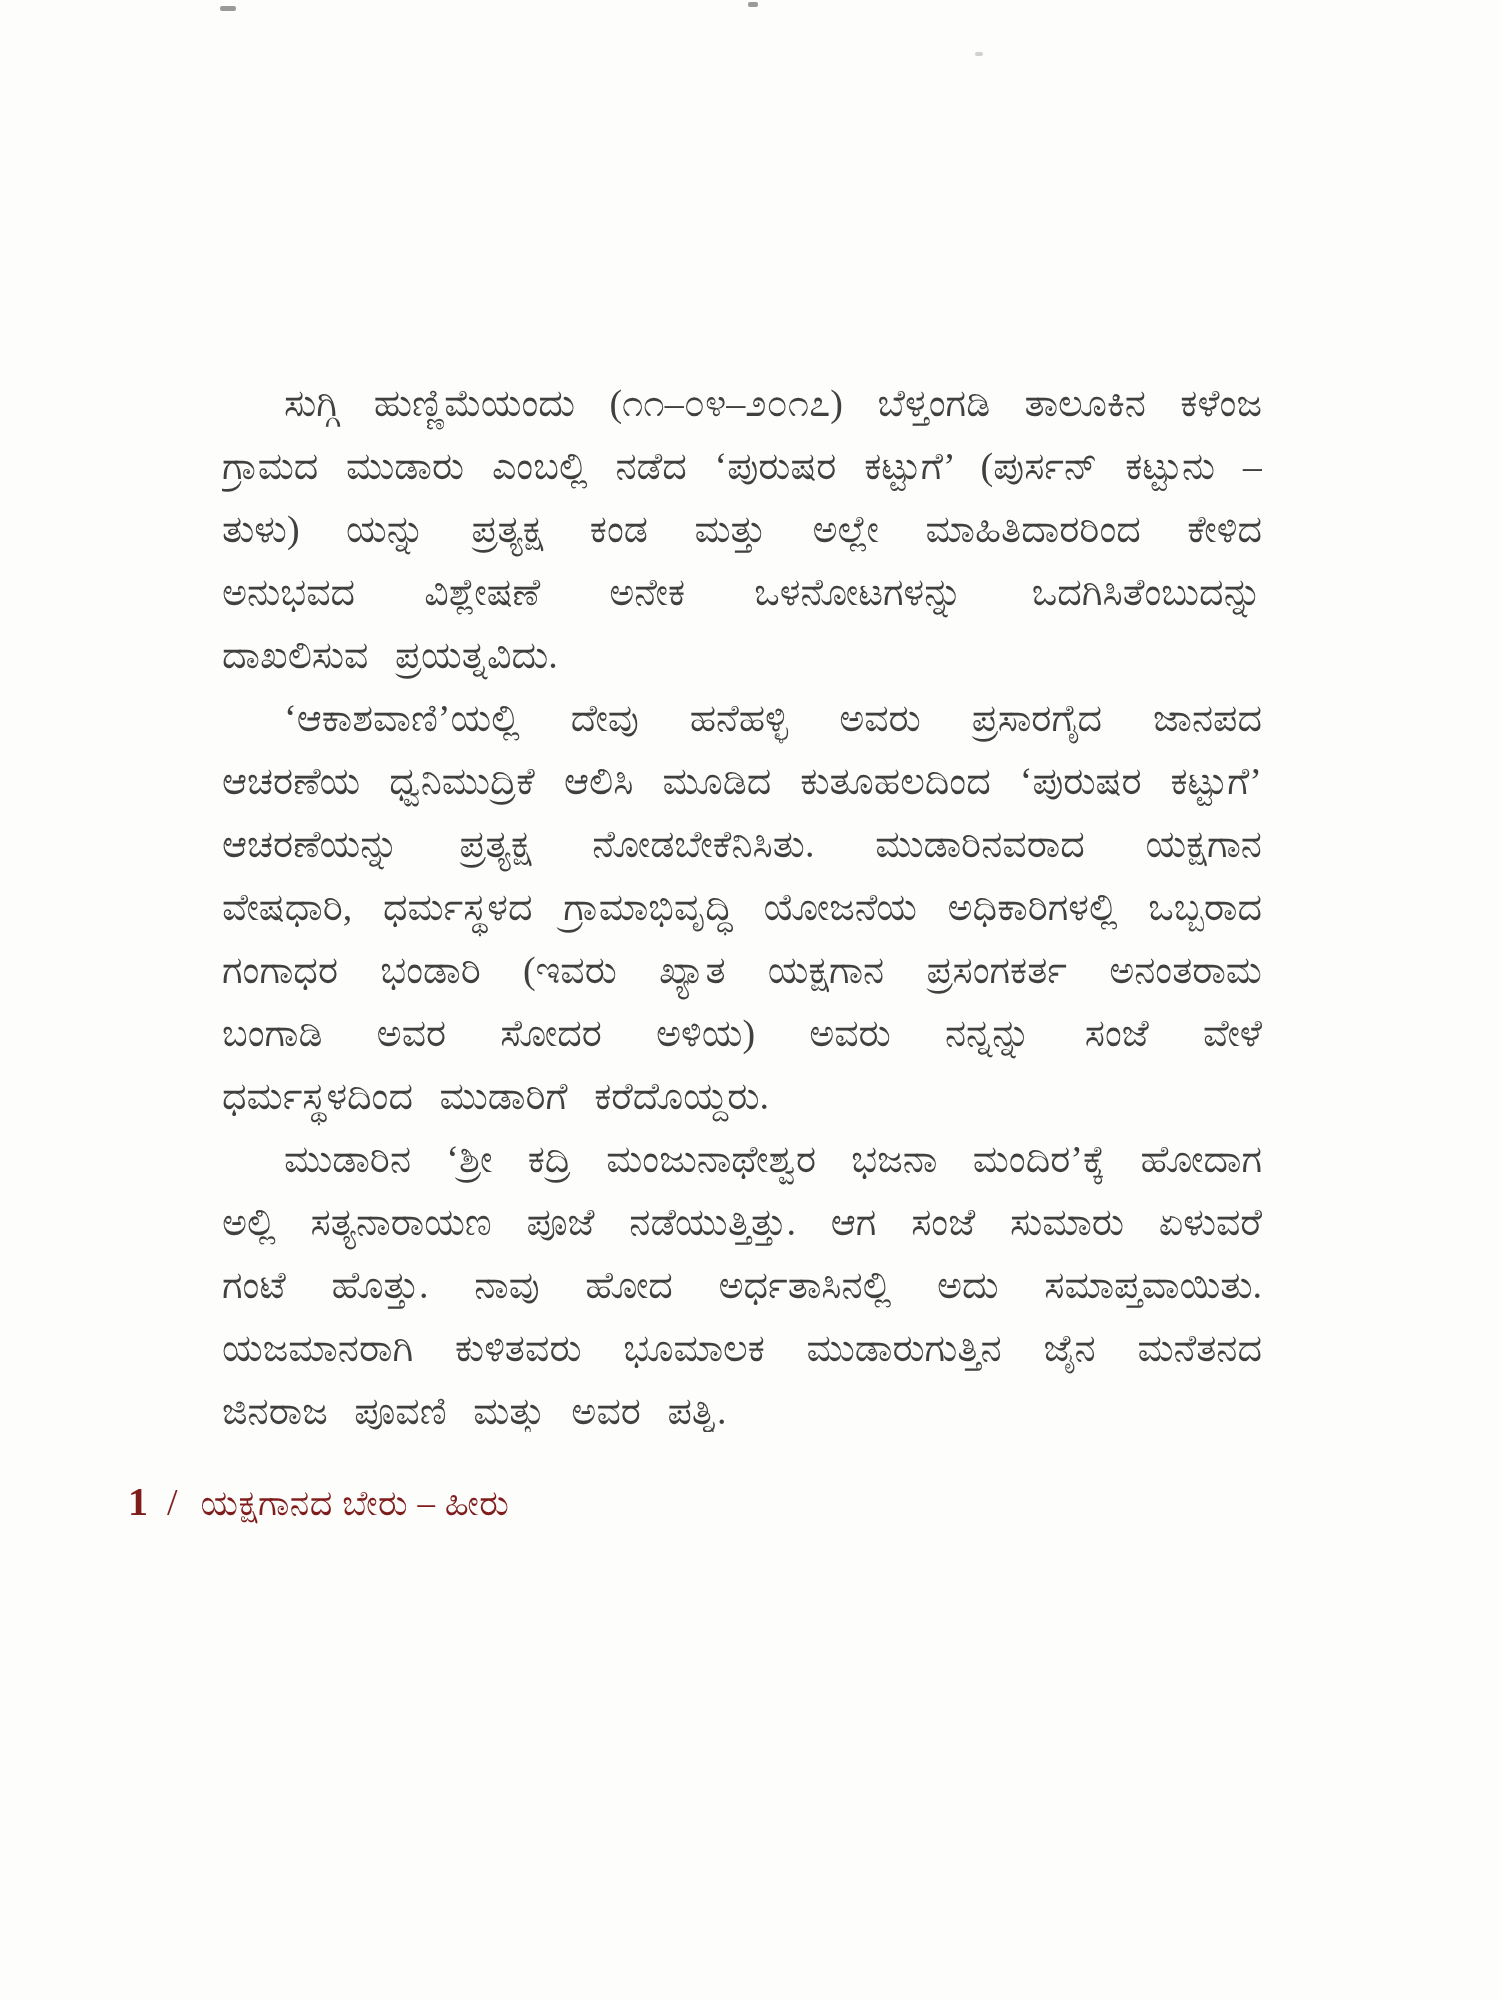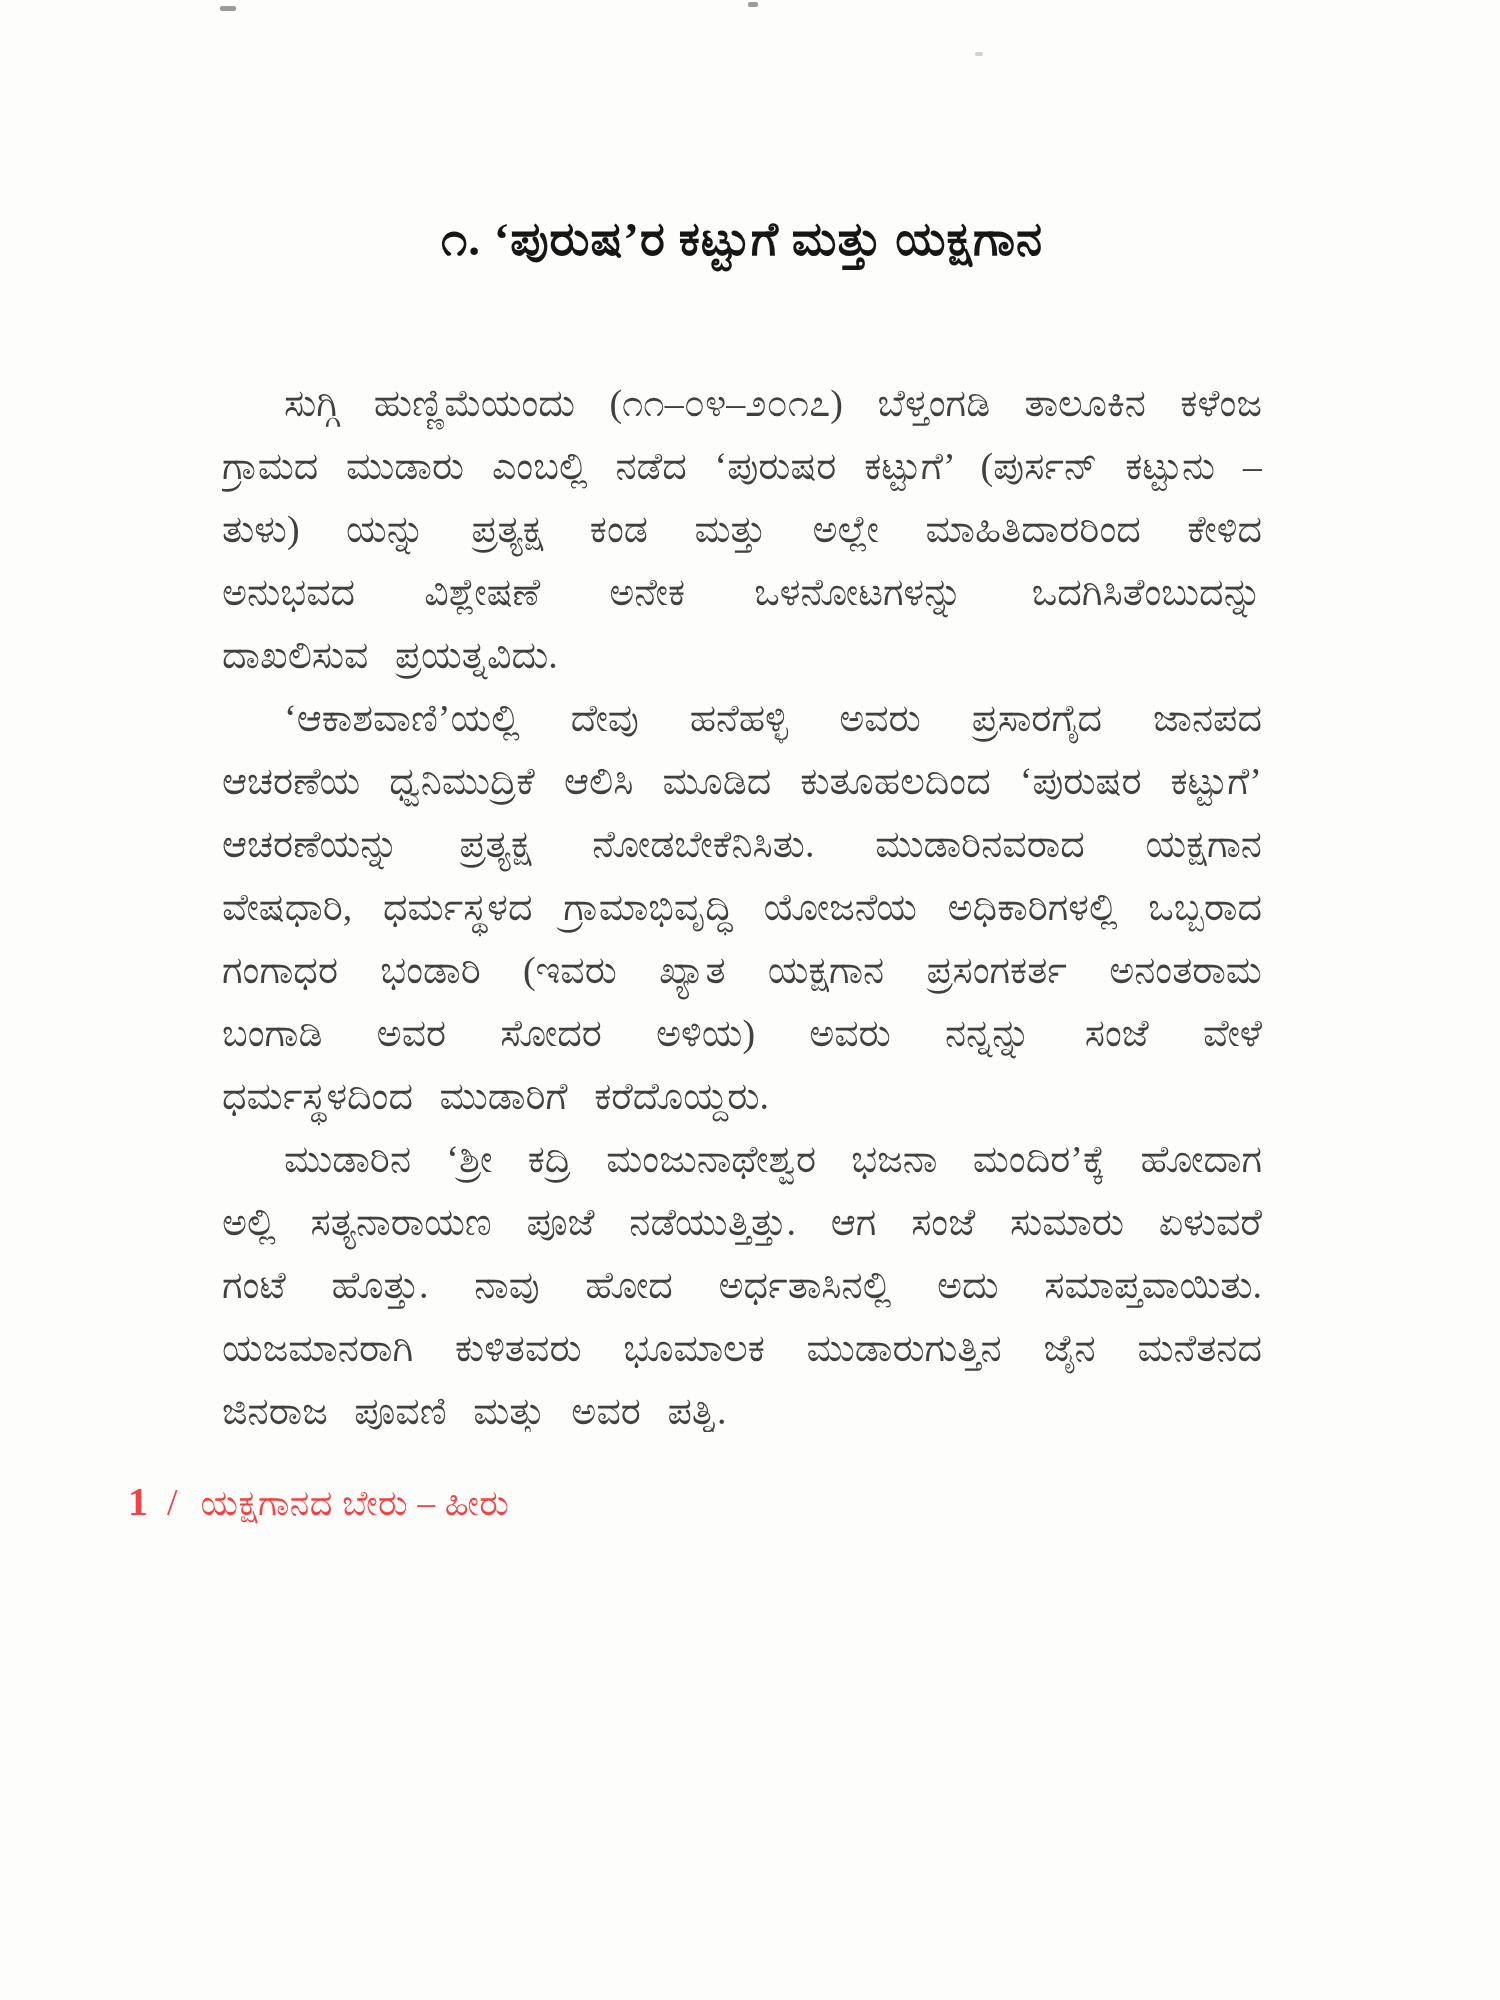--- a/index.html
+++ b/index.html
@@ -63,21 +63,21 @@
   }
   .para {
     margin: 0;
     text-indent: 62px;
   }
   .footer {
     position: absolute;
     left: 128px;
     top: 1478px;
     font-size: 36px;
-    color: #ef4444;
+    color: #7f1d1d;
     white-space: nowrap;
   }
   .footer .pgnum {
     font-weight: 700;
     font-size: 40px;
     margin-right: 10px;
   }
   .footer .sep {
     margin-right: 14px;
     font-size: 38px;
@@ -89,21 +89,20 @@
 </style>
 </head>
 <body>
 
 <div class="page">
 
   <div class="artifact a1"></div>
   <div class="artifact a2"></div>
   <div class="artifact a3"></div>
 
-  <h1 class="title">೧. ‘ಪುರುಷ’ರ ಕಟ್ಟುಗೆ ಮತ್ತು ಯಕ್ಷಗಾನ</h1>
 
   <div class="body-text">
     <p class="para">ಸುಗ್ಗಿ ಹುಣ್ಣಿಮೆಯಂದು (೧೧–೦೪–೨೦೧೭) ಬೆಳ್ತಂಗಡಿ ತಾಲೂಕಿನ ಕಳೆಂಜ ಗ್ರಾಮದ ಮುಡಾರು ಎಂಬಲ್ಲಿ ನಡೆದ ‘ಪುರುಷರ ಕಟ್ಟುಗೆ’ (ಪುರ್ಸನ್ ಕಟ್ಟುನು – ತುಳು) ಯನ್ನು ಪ್ರತ್ಯಕ್ಷ ಕಂಡ ಮತ್ತು ಅಲ್ಲೇ ಮಾಹಿತಿದಾರರಿಂದ ಕೇಳಿದ ಅನುಭವದ ವಿಶ್ಲೇಷಣೆ ಅನೇಕ ಒಳನೋಟಗಳನ್ನು ಒದಗಿಸಿತೆಂಬುದನ್ನು ದಾಖಲಿಸುವ ಪ್ರಯತ್ನವಿದು.</p>
     <p class="para">‘ಆಕಾಶವಾಣಿ’ಯಲ್ಲಿ ದೇವು ಹನೆಹಳ್ಳಿ ಅವರು ಪ್ರಸಾರಗೈದ ಜಾನಪದ ಆಚರಣೆಯ ಧ್ವನಿಮುದ್ರಿಕೆ ಆಲಿಸಿ ಮೂಡಿದ ಕುತೂಹಲದಿಂದ ‘ಪುರುಷರ ಕಟ್ಟುಗೆ’ ಆಚರಣೆಯನ್ನು ಪ್ರತ್ಯಕ್ಷ ನೋಡಬೇಕೆನಿಸಿತು. ಮುಡಾರಿನವರಾದ ಯಕ್ಷಗಾನ ವೇಷಧಾರಿ, ಧರ್ಮಸ್ಥಳದ ಗ್ರಾಮಾಭಿವೃದ್ಧಿ ಯೋಜನೆಯ ಅಧಿಕಾರಿಗಳಲ್ಲಿ ಒಬ್ಬರಾದ ಗಂಗಾಧರ ಭಂಡಾರಿ (ಇವರು ಖ್ಯಾತ ಯಕ್ಷಗಾನ ಪ್ರಸಂಗಕರ್ತ ಅನಂತರಾಮ ಬಂಗಾಡಿ ಅವರ ಸೋದರ ಅಳಿಯ) ಅವರು ನನ್ನನ್ನು ಸಂಜೆ ವೇಳೆ ಧರ್ಮಸ್ಥಳದಿಂದ ಮುಡಾರಿಗೆ ಕರೆದೊಯ್ದರು.</p>
     <p class="para">ಮುಡಾರಿನ ‘ಶ್ರೀ ಕದ್ರಿ ಮಂಜುನಾಥೇಶ್ವರ ಭಜನಾ ಮಂದಿರ’ಕ್ಕೆ ಹೋದಾಗ ಅಲ್ಲಿ ಸತ್ಯನಾರಾಯಣ ಪೂಜೆ ನಡೆಯುತ್ತಿತ್ತು. ಆಗ ಸಂಜೆ ಸುಮಾರು ಏಳುವರೆ ಗಂಟೆ ಹೊತ್ತು. ನಾವು ಹೋದ ಅರ್ಧತಾಸಿನಲ್ಲಿ ಅದು ಸಮಾಪ್ತವಾಯಿತು. ಯಜಮಾನರಾಗಿ ಕುಳಿತವರು ಭೂಮಾಲಕ ಮುಡಾರುಗುತ್ತಿನ ಜೈನ ಮನೆತನದ ಜಿನರಾಜ ಪೂವಣಿ ಮತ್ತು ಅವರ ಪತ್ನಿ.</p>
   </div>
 
   <div class="footer">
     <span class="pgnum">1</span>
     <span class="sep">/</span>

